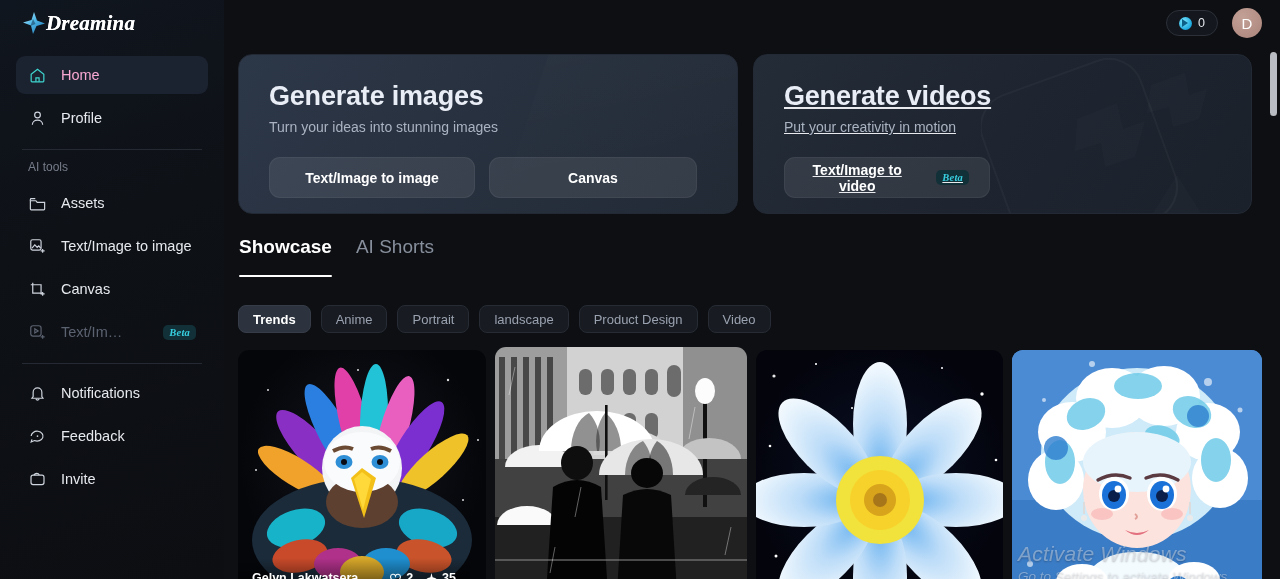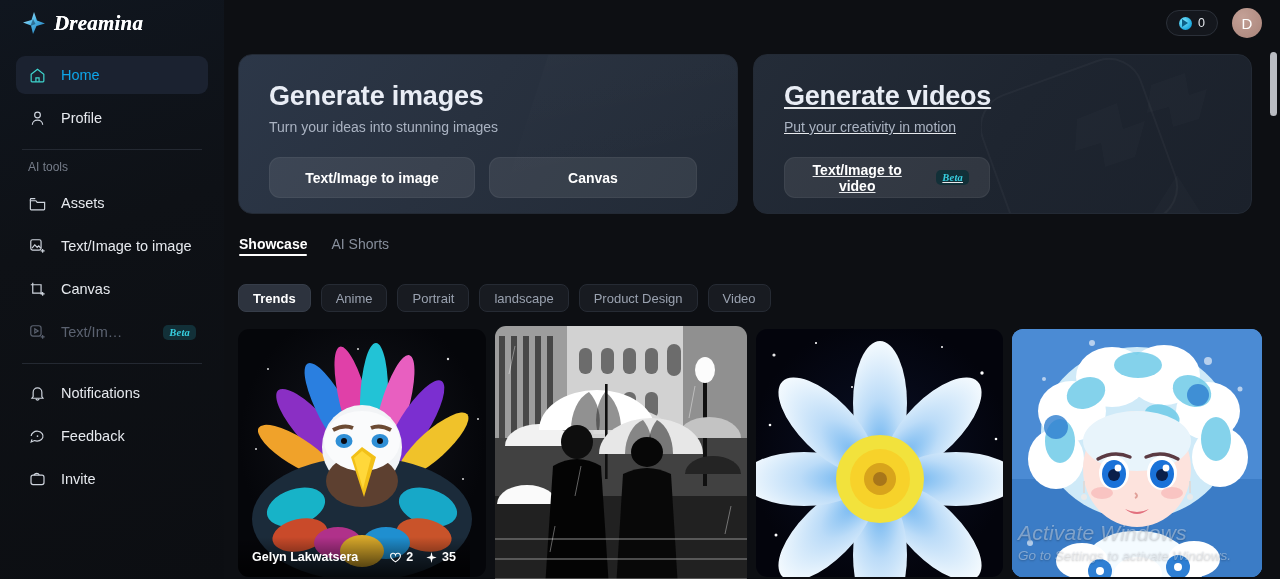--- a/index.html
+++ b/index.html
@@ -11,37 +11,37 @@
     -webkit-font-smoothing:antialiased;
   }
   .app{ position:relative; width:1280px; height:579px; display:flex; }
 
   
   .sidebar{
     width:224px; height:579px; flex:0 0 224px;
     background:linear-gradient(160deg,#10161f 0%,#0e1116 40%,#0c0e12 100%);
     padding:0 16px; position:relative; z-index:5;
   }
-  .logo-row{ height:46px; display:flex; align-items:center; gap:8px; padding-left:6px; }
+  .logo-row{ height:46px; display:flex; align-items:center; padding-left:6px; }
   .logo-mark{ width:24px; height:24px; flex:0 0 24px; position:relative; }
   .logo-text{
     font-family:"Liberation Serif", serif; font-style:italic; font-weight:700;
     font-size:21px; letter-spacing:.2px;
     background:linear-gradient(90deg,#ffffff,#dfe7f2);
     -webkit-background-clip:text; background-clip:text; color:#fff;
   }
   .nav{ margin-top:10px; }
   .nav-item{
     height:38px; display:flex; align-items:center; gap:14px;
     padding:0 12px; border-radius:9px; margin-bottom:5px; cursor:pointer;
     color:#e6e9ee; font-size:14.5px;
   }
   .nav-item .ico{ width:19px; height:19px; flex:0 0 19px; display:flex; align-items:center; justify-content:center; }
   .nav-item.active{ background:#1b2230; }
-  .nav-item.active .lbl{ color:#0ea5e9; font-weight:500; }
+  .nav-item.active .lbl{ color:#f9a8d4; font-weight:500; }
   .nav-item.disabled{ color:#5b6270; }
   .nav-item.disabled svg{ stroke:#5b6270; }
   .nav-item svg{ stroke:#cfd5de; fill:none; stroke-width:1.5; }
   .nav-item.active svg{ stroke:#3fd8d0; }
   .lbl{ white-space:nowrap; overflow:hidden; text-overflow:ellipsis; }
   .divider{ height:1px; background:#242932; margin:12px 6px 10px; }
   .section-label{ font-size:12px; color:#767d8a; padding:0 12px; margin-bottom:10px; }
   .beta{
     font-family:"Liberation Serif", serif; font-style:italic; font-weight:700;
     font-size:10.5px; color:#37cfe0; background:#123038;
@@ -102,21 +102,21 @@
   .pbtn.w1{ width:206px; }
   .pbtn.w2{ width:208px; }
   .pbtn.w3{ width:206px; }
   .promo .deco{ position:absolute; pointer-events:none; opacity:.35; }
   .deco-img{ right:-30px; top:-20px; width:240px; height:210px;
     background:linear-gradient(150deg,rgba(255,255,255,.05),rgba(255,255,255,0) 60%);
     border-radius:40px; transform:rotate(18deg); }
   .deco-vid{ right:10px; top:0px; width:260px; height:200px; }
 
   .tabs{ display:flex; gap:24px; margin-top:22px; padding-left:1px; }
-  .tab{ font-size:14px; color:#878f9c; padding-bottom:4px; cursor:pointer; position:relative; }
+  .tab{ font-size:19px; color:#878f9c; padding-bottom:19px; cursor:pointer; position:relative; }
   .tab.active{ color:#fff; font-weight:700; }
   .tab.active:after{
     content:""; position:absolute; left:0; right:0; bottom:0; height:2.5px;
     background:#fff; border-radius:2px;
   }
 
   .chips{ display:flex; gap:10px; margin-top:28px; }
   .chip{
     height:28px; border-radius:8px; padding:0 14px; display:flex; align-items:center;
     font-size:13px; color:#9aa2b0; background:#181b21; border:1px solid #262b34;

